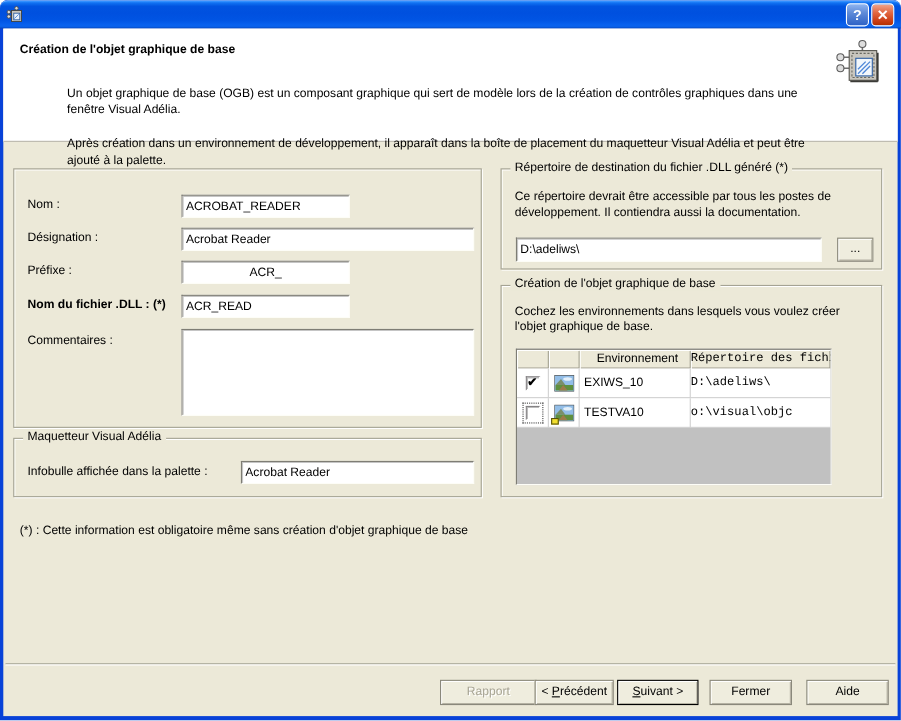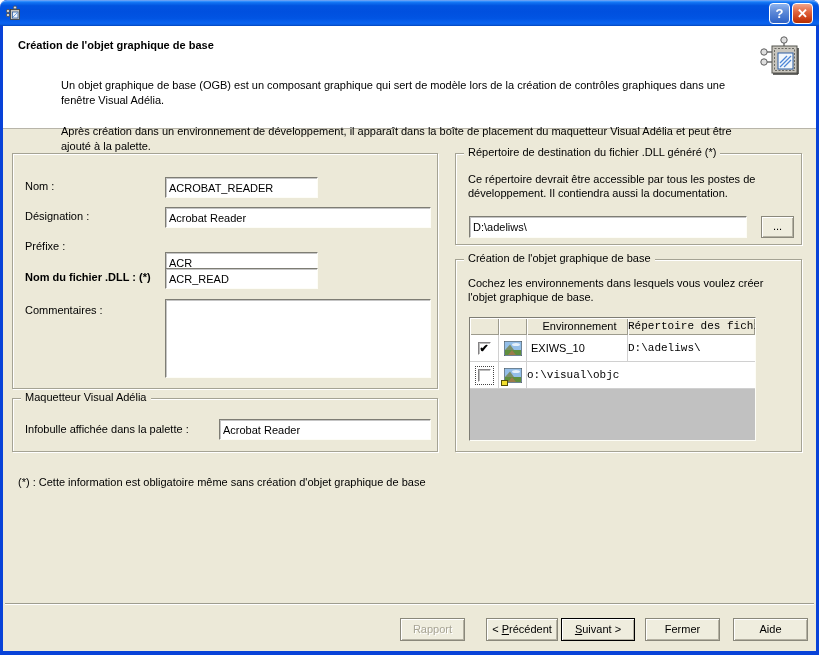--- a/index.html
+++ b/index.html
@@ -138,21 +138,21 @@
     border-top:1px solid #9E9D8F; border-bottom:1px solid #FFFFFF;
   }
   .btn {
     position:absolute; top:592px; height:23px;
     background:#EFEDDE; border:1px solid #8A887B;
     box-shadow:inset 1px 1px 0 #FFFFFF, inset -1px -1px 0 #B5B2A3;
     font-family:"Liberation Sans", sans-serif; font-size:11px;
     text-align:center; line-height:20px; cursor:default;
   }
   .btn u { text-decoration:underline; }
-  .btn-report   { left:397px; width:65px; color:#A7A494; text-shadow:1px 1px 0 #FFFFFF; }
+  .btn-report   { left:397px; width:88px; color:#A7A494; text-shadow:1px 1px 0 #FFFFFF; }
   .btn-previous { left:483px; width:72px; }
   .btn-next     { left:558px; width:74px; border:1px solid #000; }
   .btn-close    { left:642px; width:75px; }
   .btn-help     { left:730px; width:75px; }
 </style>
 </head>
 <body>
 
 <div class="window">
 
@@ -200,21 +200,21 @@
         </svg>
       </span>
     </div>
 
     <div class="groupbox gb-characteristics">
       <span class="field-label" style="top:26px">Nom :</span>
       <input class="sunken in-narrow" style="top: 23px;" value="ACROBAT_READER">
       <span class="field-label" style="top:56px">Désignation :</span>
       <input class="sunken in-wide" style="top: 53px;" value="Acrobat Reader">
       <span class="field-label" style="top:86px">Préfixe :</span>
-      <input class="sunken in-narrow" style="top: 98px;" value="ACR_">
+      <input class="sunken in-narrow" style="top: 83px; text-align: center;" value="ACR_">
       <span class="field-label bold" style="top:117px">Nom du fichier .DLL : (*)</span>
       <input class="sunken in-narrow" style="top: 114px;" value="ACR_READ">
       <span class="field-label" style="top:150px">Commentaires :</span>
       <textarea class="sunken in-wide" style="top: 145px; height: 79px;"></textarea>
     </div>
 
     <div class="groupbox gb-maquetteur">
       <span class="legend">Maquetteur Visual Adélia</span>
       <span class="field-label" style="top:24px">Infobulle affichée dans la palette :</span>
       <input class="sunken" style="position: absolute; left: 206px; top: 20px; width: 212px; height: 21px;" value="Acrobat Reader">
@@ -267,20 +267,21 @@
               <svg width="18" height="15" viewBox="0 0 18 15">
                 <rect x="0" y="0" width="18" height="15" fill="#93BEE8" stroke="#4A4A45"></rect>
                 <ellipse cx="12" cy="3.5" rx="4" ry="1.6" fill="#E4F0FA"></ellipse>
                 <polygon points="1,9 6,3.5 10,9" fill="#7A8F6A"></polygon>
                 <rect x="1" y="9" width="16" height="5" fill="#5F8F3E"></rect>
                 <polygon points="4,14 8,9 12,14" fill="#9C7A4A"></polygon>
               </svg>
               <span class="yellow-marker"></span>
             </span>
           </div>
+          <div class="td col-env">TESTVA10</div>
           <div class="td col-dir">o:\visual\objc</div>
         </div>
 
         <div class="t-fill"></div>
       </div>
     </div>
 
     <div class="footnote">(*)  : Cette information est obligatoire même sans création d'objet graphique de base</div>
 
     <div class="separator"></div>

